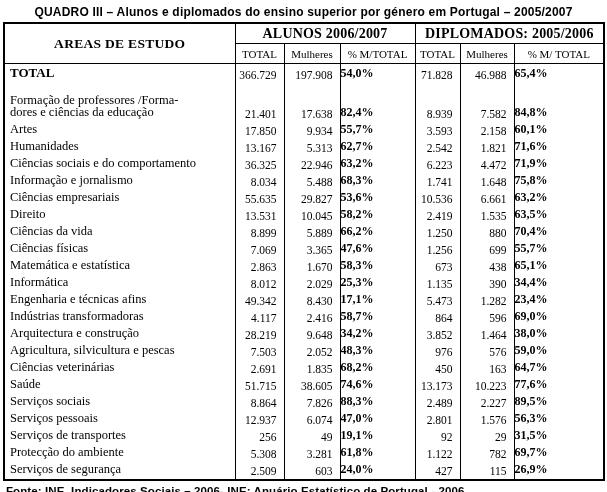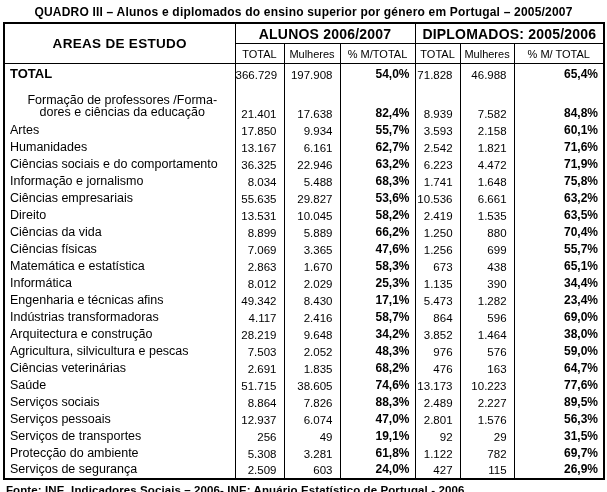--- a/index.html
+++ b/index.html
@@ -19,20 +19,21 @@
     font-size: 12px;
     padding: 5px 0 3px 0;
     letter-spacing: 0.2px;
   }
   table.data-table {
     border-collapse: collapse;
     table-layout: fixed;
     margin-left: 3px;
     border: 2px solid #000;
     width: 600px;
+    font-family: Liberation Serif, serif;
   }
   thead th {
     border: 1px solid #000;
     padding: 0;
     text-align: center;
     vertical-align: middle;
   }
   .areas-header {
     font-size: 13.5px;
     font-weight: bold;
@@ -65,34 +66,32 @@
     text-align: left;
     padding-left: 5px;
     font-size: 12.5px;
   }
   td.num {
     text-align: right;
     padding-right: 7px;
     font-size: 11.5px;
   }
   td.pct {
-    text-align: right;
     padding-right: 5px;
     font-size: 12px;
     font-weight: bold;
   }
   tr.total-row { height: 23px; }
   tr.total-row td { padding-bottom: 6px; }
   tr.total-row td.area { font-weight: bold; font-size: 13px; }
   tr.two-line { height: 35px; }
   tr.two-line td.area {
     white-space: pre-line;
     line-height: 12.5px;
     padding-bottom: 3px;
-    text-align: center;
   }
   .footer {
     font-weight: bold;
     font-size: 11.5px;
     padding: 4px 0 0 6px;
     letter-spacing: 0.1px;
   }
 </style>
 </head>
 <body>
@@ -151,21 +150,21 @@
     <td class="num">17.850</td>
     <td class="num">9.934</td>
     <td class="pct">55,7%</td>
     <td class="num">3.593</td>
     <td class="num">2.158</td>
     <td class="pct">60,1%</td>
   </tr>
         <tr>
     <td class="area">Humanidades</td>
     <td class="num">13.167</td>
-    <td class="num">6.161</td>
+    <td class="num">5.313</td>
     <td class="pct">62,7%</td>
     <td class="num">2.542</td>
     <td class="num">1.821</td>
     <td class="pct">71,6%</td>
   </tr>
         <tr>
     <td class="area">Ciências sociais e do comportamento</td>
     <td class="num">36.325</td>
     <td class="num">22.946</td>
     <td class="pct">63,2%</td>
@@ -270,21 +269,21 @@
     <td class="pct">48,3%</td>
     <td class="num">976</td>
     <td class="num">576</td>
     <td class="pct">59,0%</td>
   </tr>
         <tr>
     <td class="area">Ciências veterinárias</td>
     <td class="num">2.691</td>
     <td class="num">1.835</td>
     <td class="pct">68,2%</td>
-    <td class="num">476</td>
+    <td class="num">450</td>
     <td class="num">163</td>
     <td class="pct">64,7%</td>
   </tr>
         <tr>
     <td class="area">Saúde</td>
     <td class="num">51.715</td>
     <td class="num">38.605</td>
     <td class="pct">74,6%</td>
     <td class="num">13.173</td>
     <td class="num">10.223</td>

